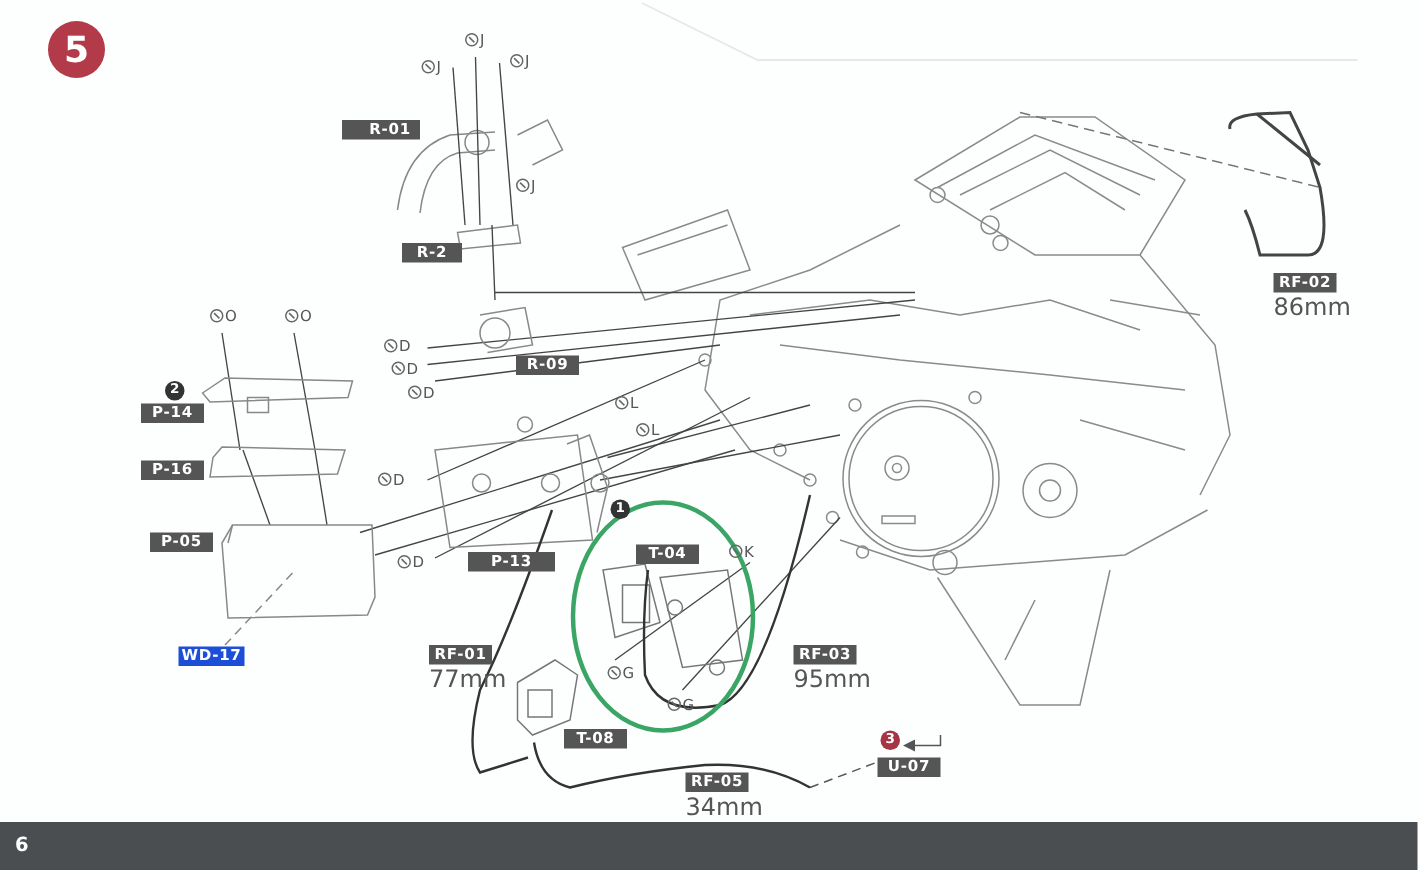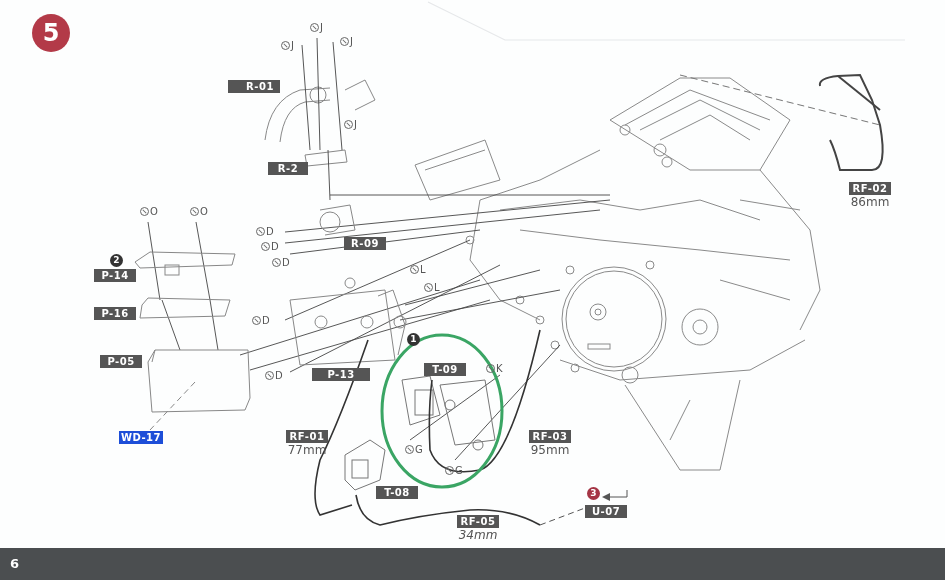--- a/index.html
+++ b/index.html
@@ -4,21 +4,21 @@
 <style>
   html, body { margin:0; padding:0; background:#fff; }
   body { width:945px; height:580px; position:relative; overflow:hidden; font-family:"DejaVu Sans", sans-serif; }
   .page { position:absolute; left:0; top:0; width:945px; height:580px; background:#fdfefe; }
   .step-badge { position:absolute; left:32px; top:14px; width:38px; height:38px; border-radius:50%; background:#b33a48; color:#fff; font-weight:bold; font-size:24px; line-height:38px; text-align:center; font-family:"DejaVu Sans", sans-serif; }
   .sub-badge { position:absolute; width:13px; height:13px; border-radius:50%; color:#fff; font-size:9px; font-weight:bold; line-height:13px; text-align:center; }
   .sub-badge.dark { background:#333; }
   .sub-badge.red { background:#a53545; }
   .part-label { position:absolute; background:#555; color:#fff; font-size:10px; font-weight:bold; letter-spacing:0.5px; height:13px; line-height:13px; text-align:center; font-family:"DejaVu Sans", sans-serif; }
   .part-label.light { background:#1d4ed8; }
-  .length { position:absolute; color:#555; font-size:12px; text-align:center; font-family:"DejaVu Sans", sans-serif; }
+  .length { position:absolute; color:#555; font-size:16px; text-align:center; font-family:"DejaVu Sans", sans-serif; }
   .screw-tag { position:absolute; color:#555; font-size:10px; font-family:"DejaVu Sans", sans-serif; white-space:nowrap; }
   .screw-tag .sym { display:inline-block; width:7px; height:7px; border:1.2px solid #666; border-radius:50%; margin-right:1px; vertical-align:-1px; position:relative; }
   .screw-tag .sym::after { content:""; position:absolute; left:1px; top:3px; width:5px; height:1px; background:#666; transform:rotate(45deg); }
   .footer { position:absolute; left:0; top:548px; width:945px; height:32px; background:#4b4e50; }
   .footer .page-num { position:absolute; left:10px; top:8px; color:#fff; font-size:13px; font-weight:bold; }
   svg.art { position:absolute; left:0; top:0; }
 </style>
 </head>
 <body>
 
@@ -169,29 +169,29 @@
   <div class="sub-badge red" style="left:587px;top:487px;">3</div>
 
   <div class="part-label" style="left:228px;top:80px;width:40px;padding-left:12px;">R-01</div>
   <div class="part-label" style="left:268px;top:162px;width:40px;">R-2</div>
   <div class="part-label" style="left:344px;top:237px;width:42px;">R-09</div>
   <div class="part-label" style="left:94px;top:269px;width:42px;">P-14</div>
   <div class="part-label" style="left:94px;top:307px;width:42px;">P-16</div>
   <div class="part-label" style="left:100px;top:355px;width:42px;">P-05</div>
   <div class="part-label" style="left:312px;top:368px;width:58px;">P-13</div>
   <div class="part-label light" style="left:119px;top:431px;width:44px;">WD-17</div>
-  <div class="part-label" style="left:424px;top:363px;width:42px;">T-09</div>
+  <div class="part-label" style="left:424px;top:363px;width:42px;">T-04</div>
   <div class="part-label" style="left:376px;top:486px;width:42px;">T-08</div>
   <div class="part-label" style="left:457px;top:515px;width:42px;">RF-05</div>
   <div class="part-label" style="left:849px;top:182px;width:42px;">RF-02</div>
   <div class="part-label" style="left:529px;top:430px;width:42px;">RF-03</div>
   <div class="part-label" style="left:286px;top:430px;width:42px;">RF-01</div>
   <div class="part-label" style="left:585px;top:505px;width:42px;">U-07</div>
 
-  <div class="length" style="left:457px;top:528px;width:42px;font-style:italic;">34mm</div>
+  <div class="length" style="left:457px;top:528px;width:42px;">34mm</div>
   <div class="length" style="left:849px;top:195px;width:42px;">86mm</div>
   <div class="length" style="left:529px;top:443px;width:42px;">95mm</div>
   <div class="length" style="left:286px;top:443px;width:42px;">77mm</div>
 
   <div class="screw-tag" style="left:310px;top:22px;"><span class="sym"></span><span>J</span></div>
   <div class="screw-tag" style="left:281px;top:40px;"><span class="sym"></span><span>J</span></div>
   <div class="screw-tag" style="left:340px;top:36px;"><span class="sym"></span><span>J</span></div>
   <div class="screw-tag" style="left:344px;top:119px;"><span class="sym"></span><span>J</span></div>
 
   <div class="screw-tag" style="left:140px;top:206px;"><span class="sym"></span><span>O</span></div>

